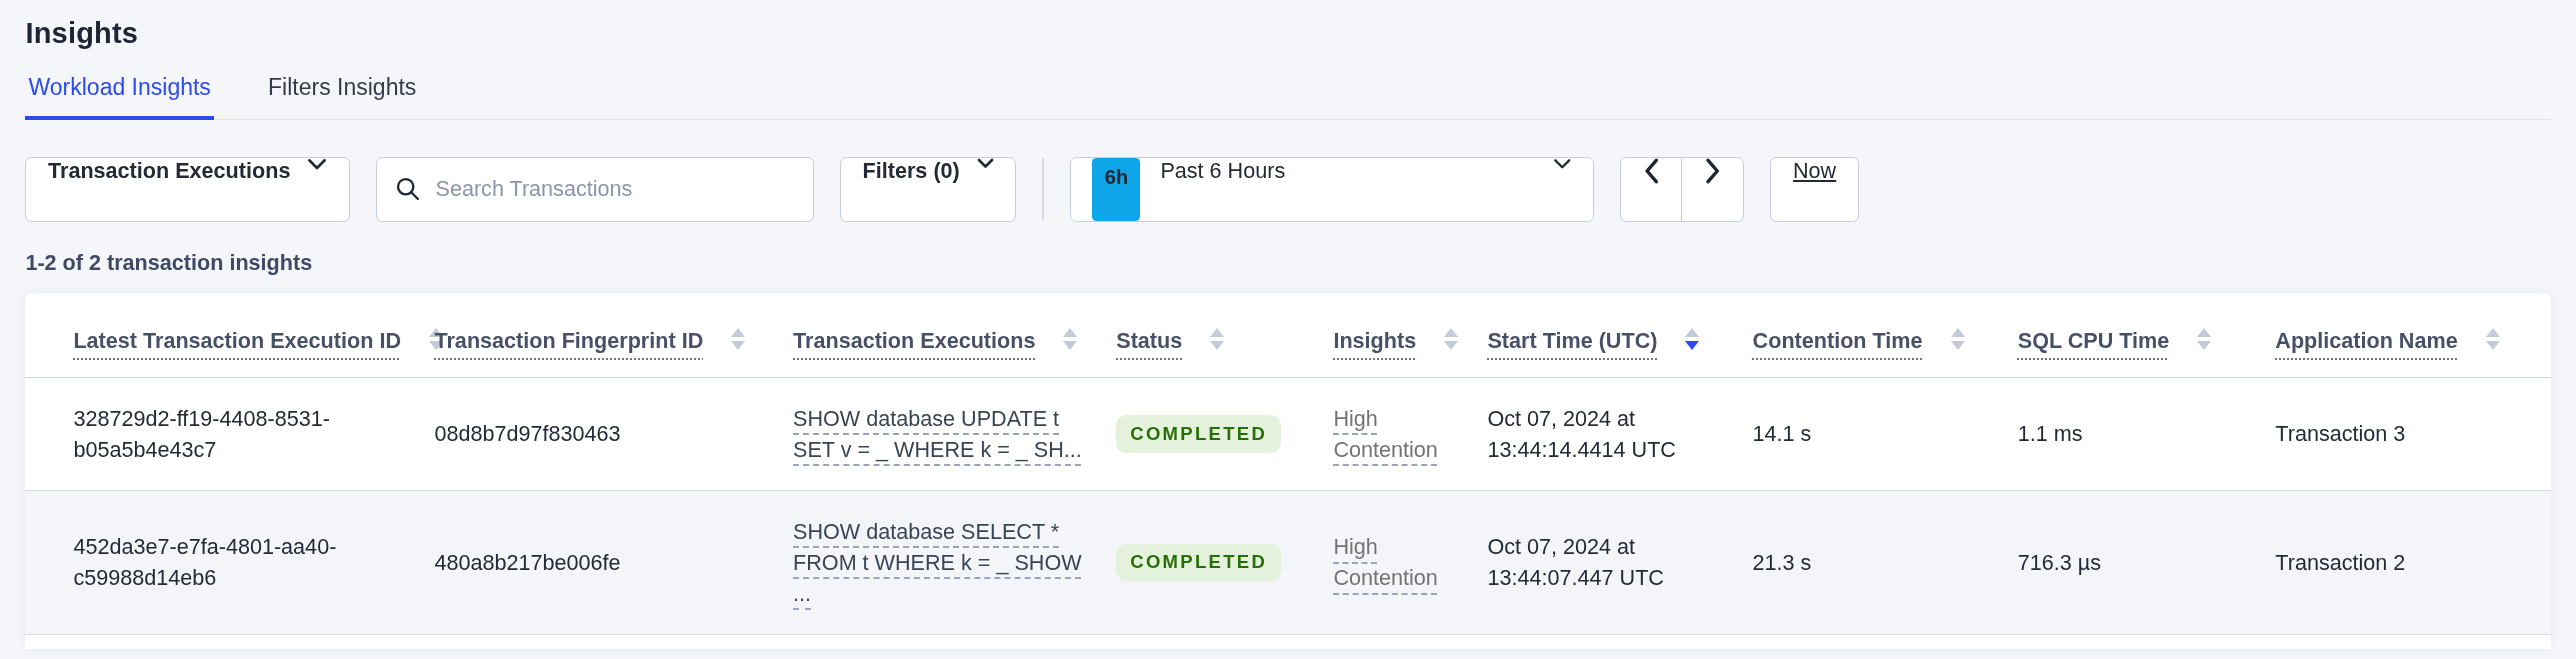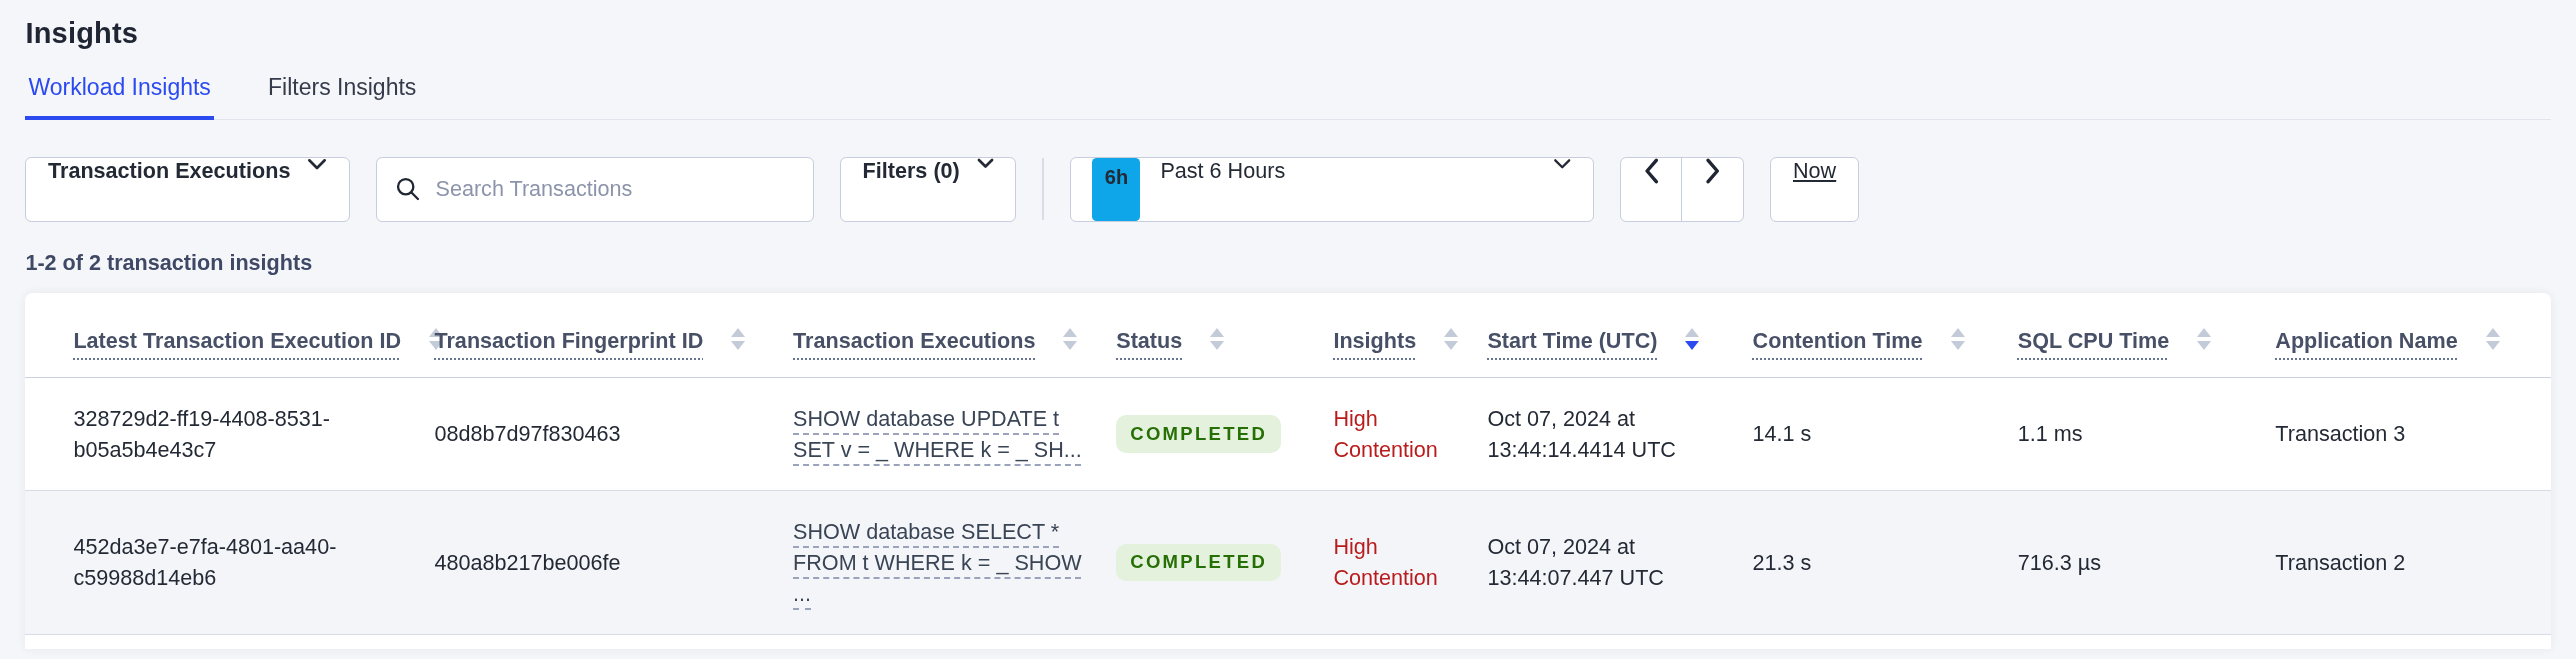--- a/index.html
+++ b/index.html
@@ -177,21 +177,22 @@
   .stmt-link {
     color: #394455;
     text-decoration: underline;
     text-decoration-style: dashed;
     text-decoration-color: #9aa3ba;
     text-decoration-thickness: 1.9px;
     text-underline-offset: 7.7px;
     cursor: pointer;
   }
   .insight-link {
-    color: #b91c1c;
+    color: #737373;
+    text-decoration: underline;
     text-decoration-style: dashed;
     text-decoration-color: #9aa3ba;
     text-decoration-thickness: 1.9px;
     text-underline-offset: 7.7px;
     cursor: pointer;
   }
   .status-badge {
     display: inline-block;
     background: #e4f2dd;
     color: #256f05;

